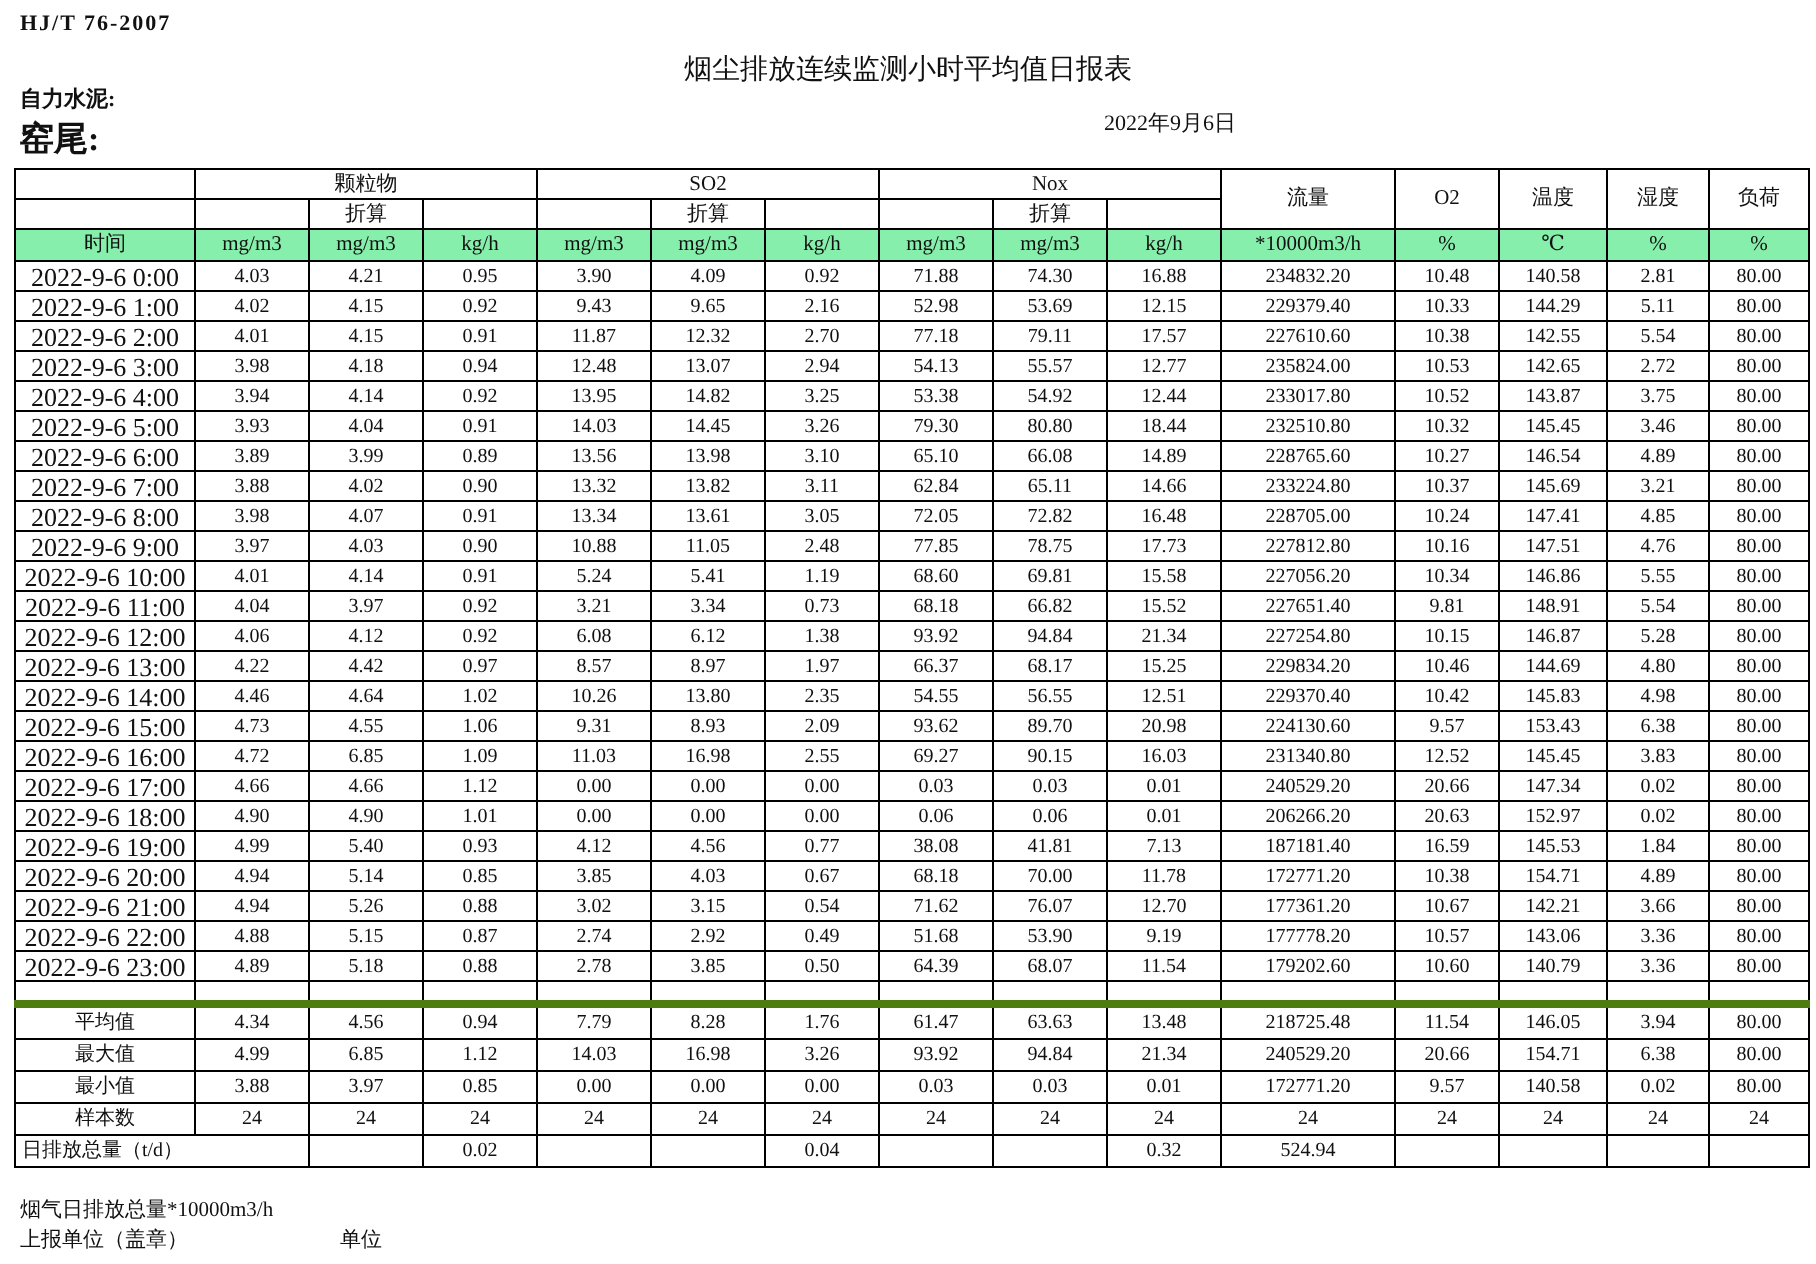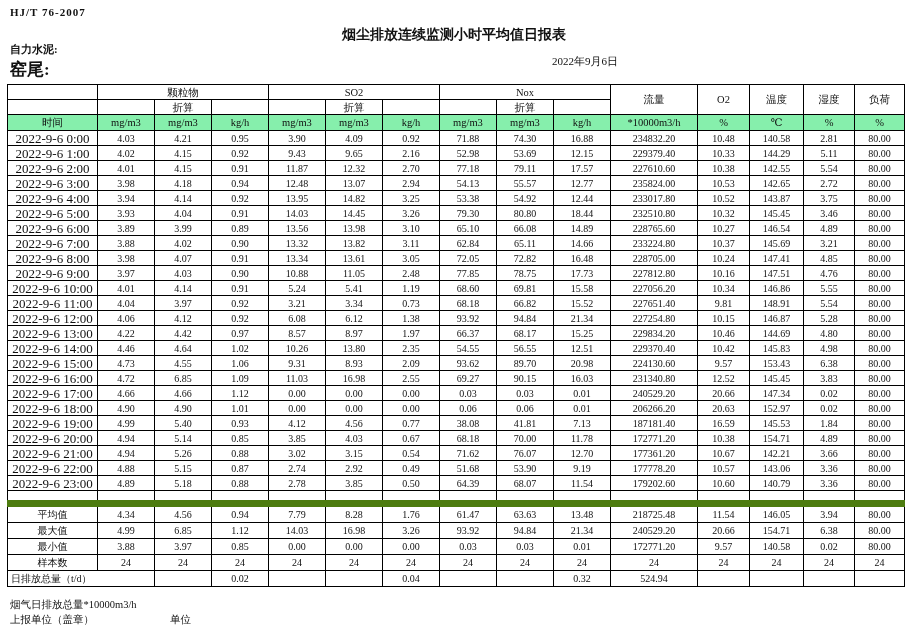--- a/index.html
+++ b/index.html
@@ -2,39 +2,39 @@
 <html><head>
 <meta charset="utf-8">
 <style>
   html,body{margin:0;padding:0;}
   body{
     width:908px;height:632px;background:#ffffff;position:relative;
     font-family:"Liberation Serif","DejaVu Serif",serif;color:#111111;
     overflow:hidden;
   }
   .std-no{position:absolute;left:10px;top:6px;font-weight:bold;font-size:11px;letter-spacing:1px;}
-  .doc-title{position:absolute;left:0;right:0;top:26px;text-align:center;font-weight:bold;font-size:14px;}
+  .doc-title{position:absolute;left:0;right:0;top:26px;text-align:center;font-weight:normal;font-size:14px;}
   .company{position:absolute;left:10px;top:42px;font-weight:bold;font-size:11px;text-align:right;}
   .kiln{position:absolute;left:10px;top:58px;font-weight:bold;font-size:17px;}
   .date{position:absolute;left:552px;top:54px;font-size:11px;}
 
   table{
     position:absolute;left:7px;top:84px;border-collapse:collapse;table-layout:fixed;
   }
   td,th{
     border:1px solid #000;padding:0;margin:0;text-align:center;vertical-align:middle;
     font-size:10px;font-weight:normal;white-space:nowrap;overflow:hidden;
     height:14px;line-height:13px;
   }
   thead th{font-size:10.5px;}
   thead .units-row th{background:#86efac;height:15px;}
   tbody td.time{font-size:13px;}
   .sep-row td{height:9px;}
   .summary-row td{height:15px;}
-  .thick-top td{border-top:7px solid #4d7c0f;}
+  .thick-top td{border-top:4px solid #4d7c0f;}
   td.total-label{text-align:left;padding-left:3px;}
 
   .footer-note{position:absolute;left:10px;top:598px;font-size:10.5px;}
   .footer-line2{position:absolute;left:10px;top:613px;font-size:10.5px;}
   .footer-unit{position:absolute;left:170px;top:613px;font-size:10.5px;text-align:center;}
 </style>
 </head>
 <body>
 
 <div class="std-no">HJ/T 76-2007</div>

